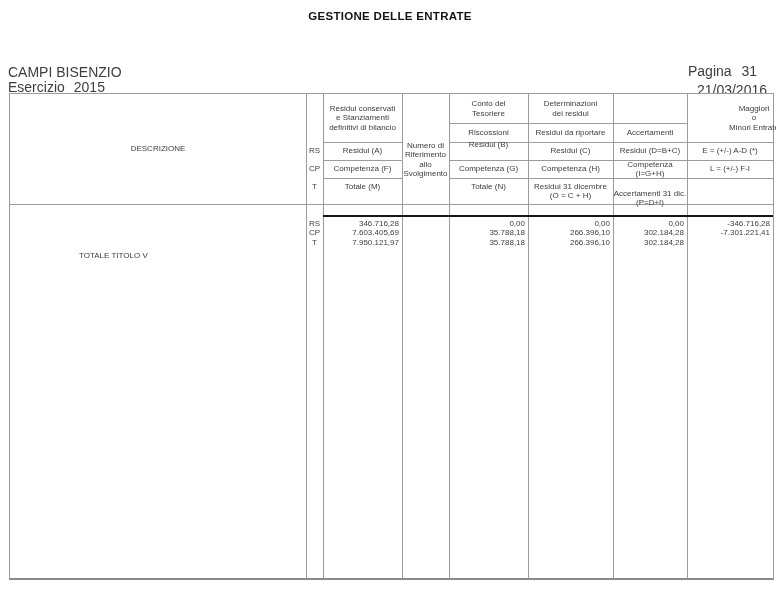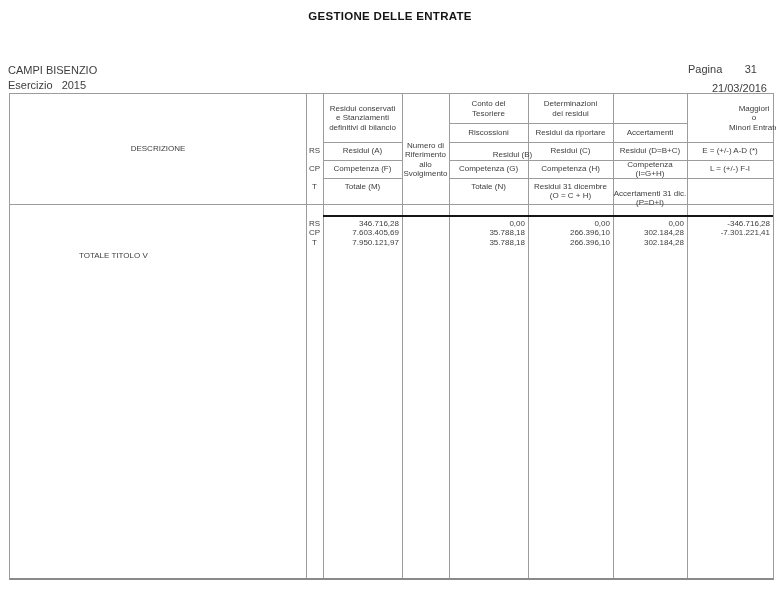--- a/index.html
+++ b/index.html
@@ -6,21 +6,21 @@
   body{
     width:776px;height:600px;position:relative;background:#ffffff;
     font-family:"Liberation Sans",sans-serif;color:#3d3d3d;
     -webkit-font-smoothing:antialiased;overflow:hidden;
   }
   .abs{position:absolute;}
   .page-title{
     position:absolute;top:10px;left:0;width:742px;text-align:center;
     font-size:11.5px;font-weight:bold;letter-spacing:.3px;color:#151515;margin-left:19px;
   }
-  .meta{font-size:11px;color:#3d3d3d;}
+  .meta{font-size:14px;color:#3d3d3d;}
   .val-gap{margin-left:9px;}
   
   .report-table{
     position:absolute;left:9px;top:93px;width:763px;height:484px;
     border:1px solid #9c9c9c;border-bottom:2px solid #8a8a8a;background:#fff;
   }
   .vl{position:absolute;top:0;bottom:0;width:1px;background:#9c9c9c;}
   .hl{position:absolute;height:1px;background:#9c9c9c;}
   .thick{position:absolute;height:2px;background:#161616;}
   .hc{
@@ -86,21 +86,21 @@
   <div class="hc topalign" style="left:313px;top:84px;width:79px;height:26px;padding-top:4px;box-sizing:border-box;">Totale (M)</div>
 
   <div class="hc topalign" style="left:392px;top:0;width:47px;height:110px;padding-top:47px;box-sizing:border-box;">Numero di
 Riferimento
 allo
 Svolgimento</div>
 
   <div class="hc" style="left:439px;top:0;width:79px;height:29px;">Conto del
 Tesoriere</div>
   <div class="hc" style="left:439px;top:29px;width:79px;height:19px;">Riscossioni</div>
-  <div class="hc" style="left:439px;top:52px;width:79px;height:18px;padding-left:24px;">Residui (B)</div>
+  <div class="hc" style="left:439px;top:42px;width:79px;height:18px;">Residui (B)</div>
   <div class="hc" style="left:439px;top:66px;width:79px;height:18px;">Competenza (G)</div>
   <div class="hc topalign" style="left:439px;top:84px;width:79px;height:26px;padding-top:4px;box-sizing:border-box;">Totale (N)</div>
 
   <div class="hc" style="left:518px;top:0;width:85px;height:29px;">Determinazioni
 dei residui</div>
   <div class="hc" style="left:518px;top:29px;width:85px;height:19px;">Residui da riportare</div>
   <div class="hc" style="left:518px;top:48px;width:85px;height:18px;">Residui (C)</div>
   <div class="hc" style="left:518px;top:66px;width:85px;height:18px;">Competenza (H)</div>
   <div class="hc topalign" style="left:518px;top:84px;width:85px;height:26px;padding-top:4px;box-sizing:border-box;">Residui 31 dicembre
 (O = C + H)</div>

